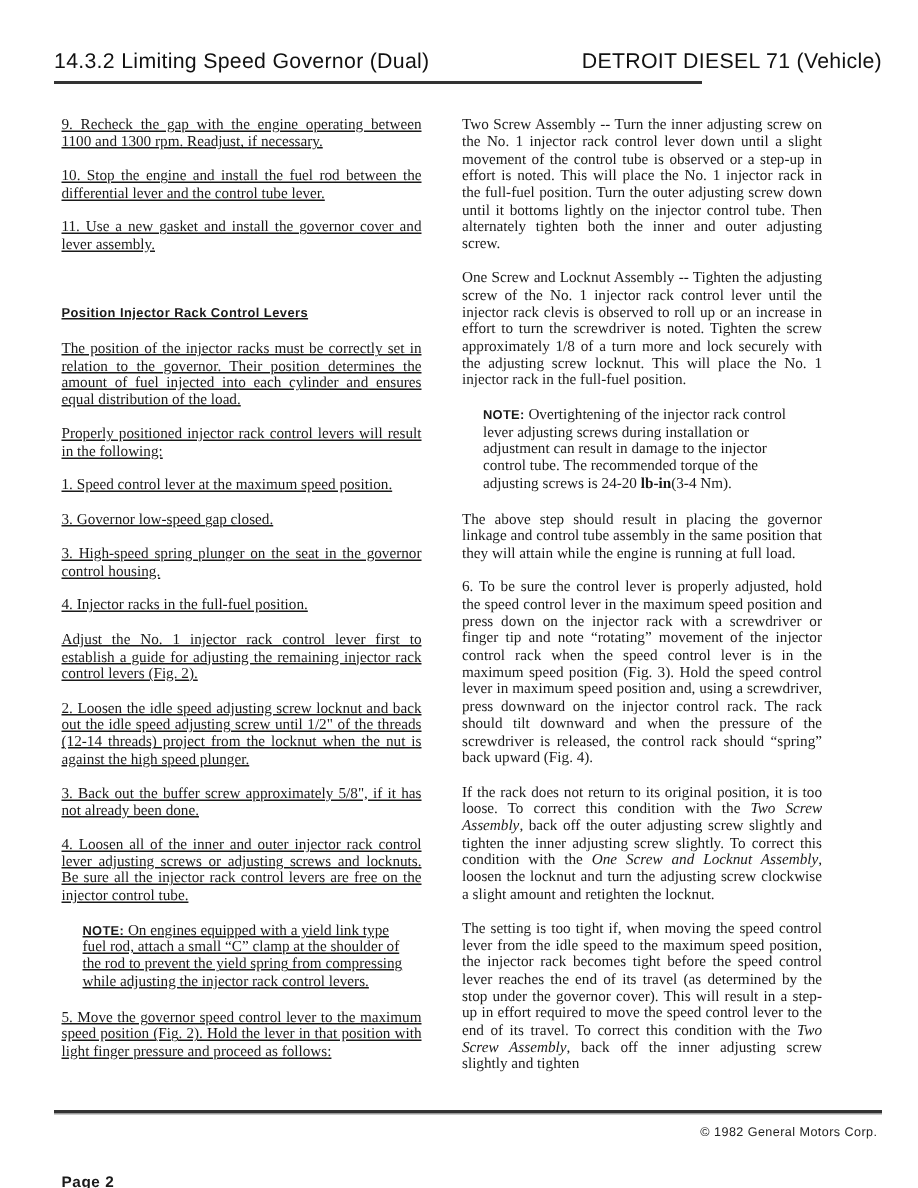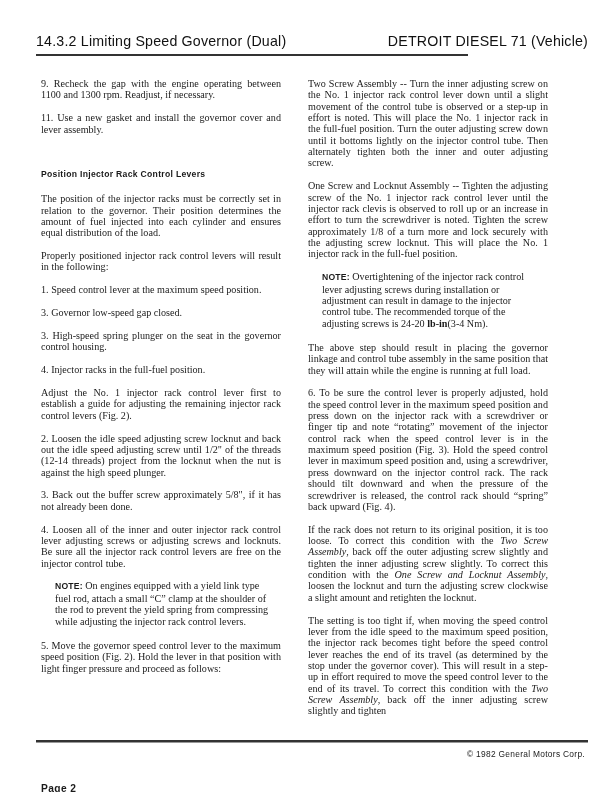--- a/index.html
+++ b/index.html
@@ -16,21 +16,21 @@
     .header .left { position: absolute; left: 1px; top: 0; white-space: nowrap; }
     .header .left .num { }
     .header .right { position: absolute; right: 0; top: 0; white-space: nowrap; }
     .header-rule2 {
       position: absolute; left: 36px; top: 54px; width: 432px; height: 2px; background: #333;
     }
     .col {
       position: absolute; top: 78px; width: 240px;
       font-size: 10.15px; line-height: 11.35px; text-align: justify;
     }
-    .col.left { left: 41px; }
+    .col.left { left: 41px; text-decoration: underline; }
     .col.right { left: 308px; }
     .col p { margin: 0 0 11.5px 0; }
     .col p.tight { margin-bottom: 0; }
     .subhead {
       font-family: "Liberation Sans", "DejaVu Sans", sans-serif;
       font-weight: bold; font-size: 8.6px; letter-spacing: 0.3px;
       margin: 34px 0 13px 0; text-align: left;
     }
     .note {
       margin: 0 0 13px 0; padding-left: 14px; padding-right: 10px;
@@ -65,20 +65,21 @@
   <span class="left">
     <span class="num">14.3.2</span>
     <span>Limiting Speed Governor (Dual)</span>
   </span>
   <span class="right">DETROIT DIESEL 71 (Vehicle)</span>
 </div>
 <div class="header-rule2"></div>
 
 <div class="col left">
   <p>9. Recheck the gap with the engine operating between 1100 and 1300 rpm. Readjust, if necessary.</p>
+  <p>10. Stop the engine and install the fuel rod between the differential lever and the control tube lever.</p>
   <p class="tight">11. Use a new gasket and install the governor cover and lever assembly.</p>
   <div class="subhead">Position Injector Rack Control Levers</div>
   <p>The position of the injector racks must be correctly set in relation to the governor. Their position determines the amount of fuel injected into each cylinder and ensures equal distribution of the load.</p>
   <p>Properly positioned injector rack control levers will result in the following:</p>
   <p>1. Speed control lever at the maximum speed position.</p>
   <p>3. Governor low-speed gap closed.</p>
   <p>3. High-speed spring plunger on the seat in the governor control housing.</p>
   <p>4. Injector racks in the full-fuel position.</p>
   <p>Adjust the No. 1 injector rack control lever first to establish a guide for adjusting the remaining injector rack control levers (Fig. 2).</p>
   <p>2. Loosen the idle speed adjusting screw locknut and back out the idle speed adjusting screw until 1/2" of the threads (12-14 threads) project from the locknut when the nut is against the high speed plunger.</p>

